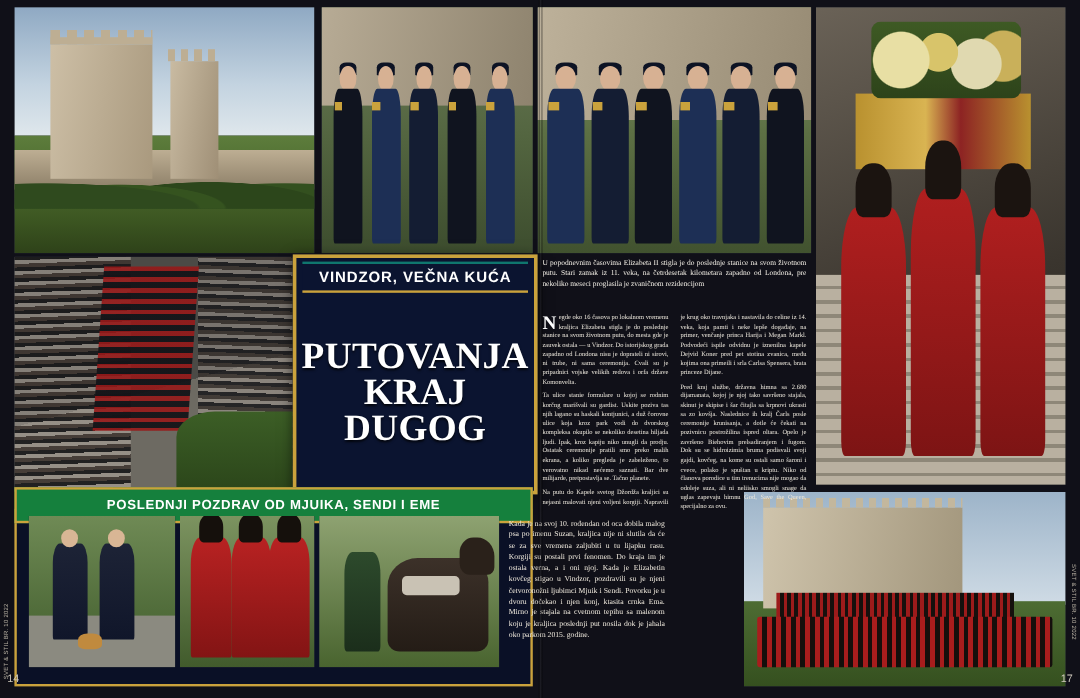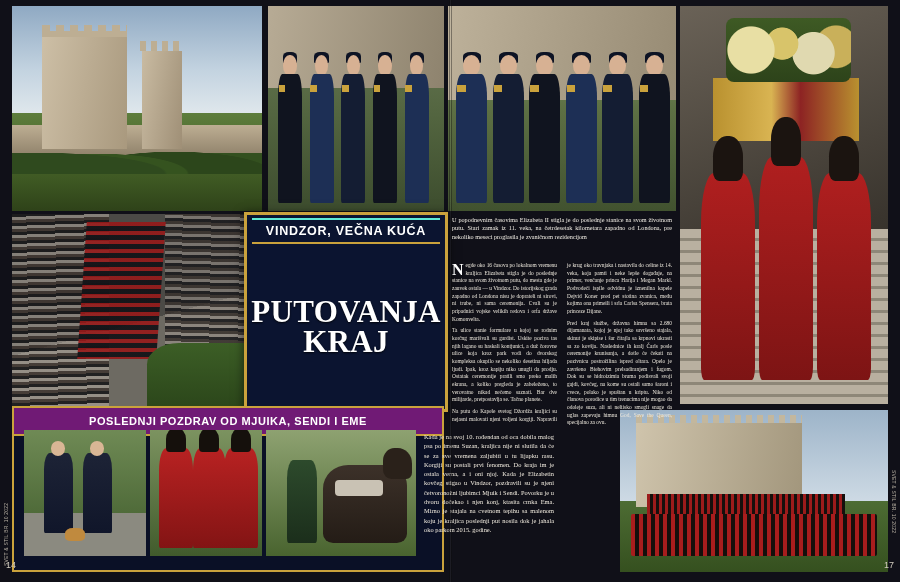--- a/index.html
+++ b/index.html
@@ -205,21 +205,21 @@
   
   .panel-title {
     position: absolute; left: 244px; top: 212px; width: 204px; height: 200px;
     background: #0b1430;
     border: 3px solid #caa23c;
     box-shadow: 0 2px 10px rgba(0,0,0,.6);
   }
   .kicker {
     position: absolute; left: 252px; top: 218px; width: 188px; height: 26px;
     background: #0b1430; color: #fff;
-    border-top: 2px solid #5eead4; border-bottom: 2px solid #caa23c;
+    border-top: 2px solid #0f766e; border-bottom: 2px solid #caa23c;
     display: flex; align-items: center; justify-content: center;
     font-family: "Liberation Sans", sans-serif;
     font-weight: bold; font-size: 12.5px; letter-spacing: .06em;
     text-transform: uppercase;
   }
   .headline {
     position: absolute; left: 246px; top: 244px; width: 200px; height: 166px;
     display: flex; flex-direction: column; align-items: center; justify-content: center;
     gap: 0px; color: #ffffff;
   }
@@ -243,21 +243,21 @@
     color: #ece7dc; font-size: 5.4px; line-height: 1.42; text-align: justify;
   }
   .body-cols p { margin: 0 0 4px 0; }
   .body-cols p:first-child:first-letter {
     float: left; font-size: 16px; line-height: 13px; padding: 1px 2px 0 0; font-weight: bold; color: #fff;
   }
 
   
   .feature-band {
     position: absolute; left: 12px; top: 406px; width: 432px; height: 30px;
-    background: #701a75; border: 2px solid #caa23c;
+    background: #15803d; border: 2px solid #caa23c;
     display: flex; align-items: center; justify-content: center;
     color: #fff; font-family: "Liberation Sans", sans-serif;
     font-weight: bold; font-size: 11px; letter-spacing: .05em; text-transform: uppercase;
   }
   .feature-box {
     position: absolute; left: 12px; top: 424px; width: 432px; height: 148px;
     background: #0a1026; border: 2px solid #caa23c;
   }
   .feature-text {
     position: absolute; left: 424px; top: 432px; width: 130px; height: 132px;
@@ -403,20 +403,21 @@
     <div class="chapel"></div>
     <div class="guardline2"></div>
     <div class="guardline"></div>
   </div>
 
   <div class="panel-title"></div>
   <div class="kicker">VINDZOR, VEČNA KUĆA</div>
   <div class="headline">
     <span>PUTOVANJA</span>
     <span>KRAJ</span>
+    <span>DUGOG</span>
   </div>
 
   <div class="standfirst">U popodnevnim časovima Elizabeta II stigla je do poslednje stanice na svom životnom putu. Stari zamak iz 11. veka, na četrdesetak kilometara zapadno od Londona, pre nekoliko meseci proglasila je zvaničnom rezidencijom</div>
   <div class="body-cols">
     <p>Negde oko 16 časova po lokalnom vremenu kraljica Elizabeta stigla je do poslednje stanice na svom životnom putu, do mesta gde je zauvek ostala — u Vindzor. Do istorijskog grada zapadno od Londona nisu je doprateli ni sirovi, ni trube, ni sama ceremonija. Cvali su je pripadnici vojske velikih redova i orfa države Komonvelta.</p>
     <p>Ta ulice stanie formulare u kojoj se rodnim korčng marišvali su gardist. Uskite poziva tas njih lagano su haskali kontjunici, a duž čorovne ulice koja kroz park vodi do dvorskog kompleksa okupilo se nekoliko desetina hiljada ljudi. Ipak, kroz kapiju niko unugli da prodju. Ostatak ceremonije pratili smo preko malih ekrana, a koliko pregleda je zabeleženo, to verovatno nikad nećemo saznati. Bar dve milijarde, pretpostavlja se. Tačno planete.</p>
     <p>Na putu do Kapele svetog Džordža kraljici su nejasni malovati njeni voljeni korgiji. Napravili je krug oko travnjaka i nastavila do celine iz 14. veka, koja pamti i neke lepše događaje, na primer, venčanje princa Harija i Megan Markl. Podvodeći ispile odvidnu je iznenilna kapele Dejvid Koner pred pet stotina zvanica, među kojima ona primeili i srla Carlsa Spensera, brata princeze Dijane.</p>
     <p>Pred kraj službe, državna himna sa 2.680 dijamanata, kojoj je njoj tako savršeno stajala, skinut je skipise i šar čitajla sa krpnovi ukrasti sa zo kovšja. Naslednice ih kralj Čarls posle ceremonije krunisanja, a dotle će čekati na pozivnicu postrožilina ispred oltara. Opelo je završeno Biehovim prelsadiranjem i fugom. Dok su se hidroizimia bruma podisvali svoji gajdi, kovčeg, na kome su ostali samo šaroni i cvece, polako je spuštan u kriptu. Niko od članova porodice u tim trenucima nije mogao da odoleje suza, ali ni neliisko smogli snage da uglas zapevaju himnu God, Save the Queen, specijalno za ovu.</p>
   </div>
 

